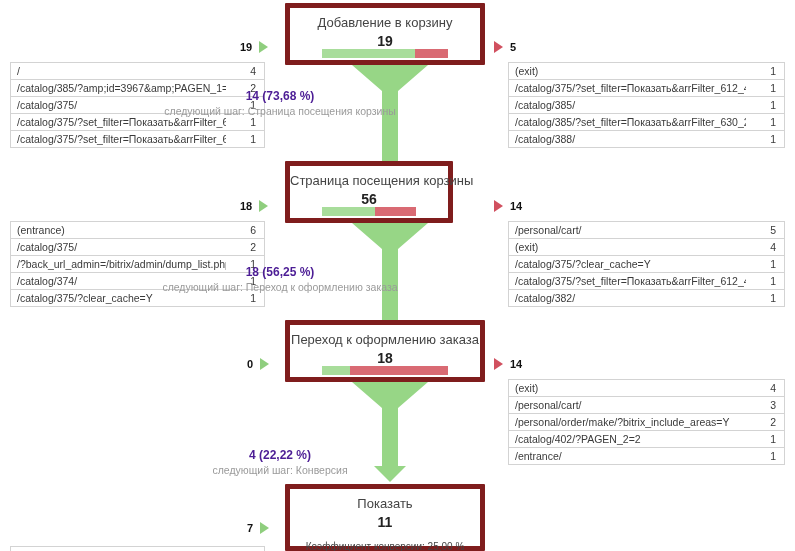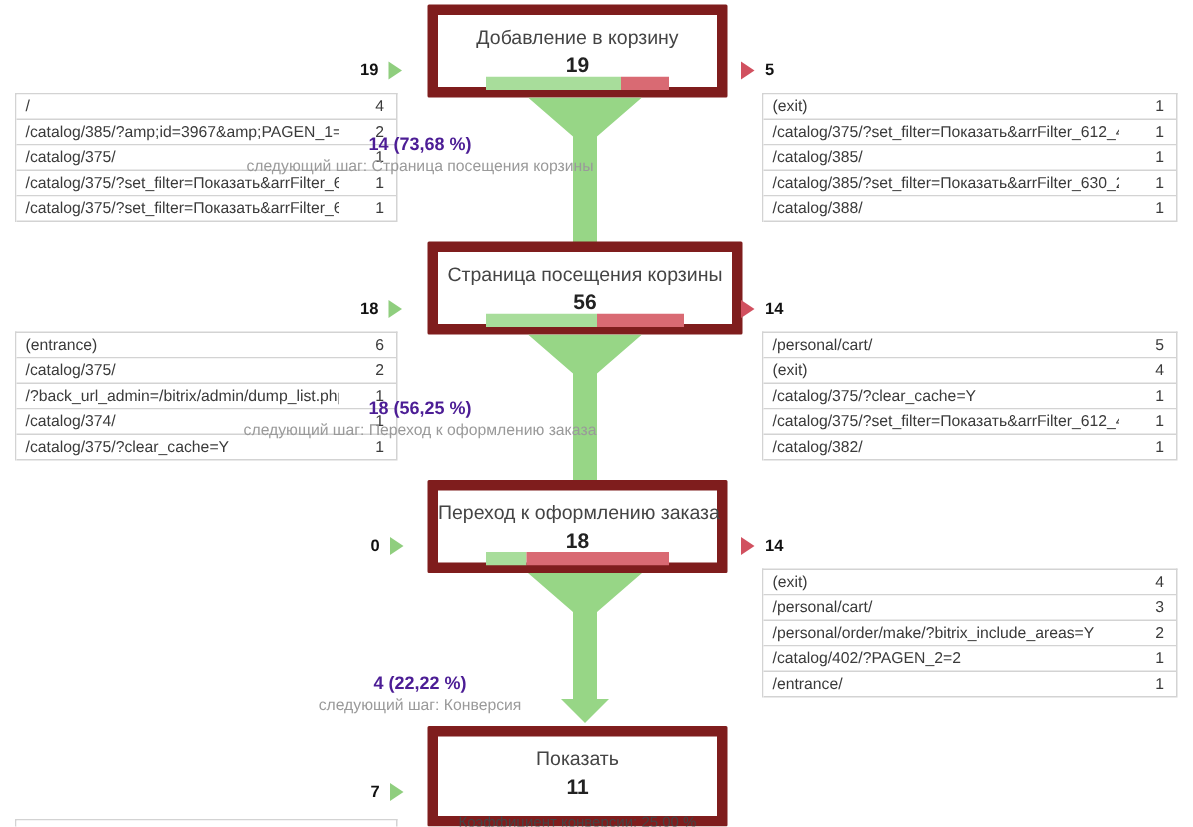--- a/index.html
+++ b/index.html
@@ -45,21 +45,21 @@
     text-align:right;
     padding-right:8px;
     font-size:10.5px;
     color:#3a3a3a;
     line-height:16px;
   }
 
   
   .step-box{
     position:absolute;
-    border:7px solid #7f1d1d;
+    border:5px solid #7f1d1d;
     background:#ffffff;
     box-sizing:border-box;
     text-align:center;
     border-radius:1px;
   }
   .step-title{
     font-size:13px;
     color:#444444;
     margin-top:7px;
     line-height:16px;
@@ -208,21 +208,21 @@
   <div class="funnel" style="top:65px;height:100px;">
     <svg width="80" height="100" viewBox="0 0 80 100">
       <path d="M2,0 L78,0 L48,26 L48,100 L32,100 L32,26 Z" fill="#8ed37c" opacity="0.92"></path>
     </svg>
   </div>
   <div class="drop-label" style="left:115px;top:89px;">
     <div class="drop-main">14 (73,68 %)</div>
     <div class="drop-sub">следующий шаг: Страница посещения корзины</div>
   </div>
 
-  <div class="step-box" style="left:285px;top:161px;width:210px;height:62px;">
+  <div class="step-box" style="left:285px;top:161px;width:168px;height:62px;">
     <div class="step-title">Страница посещения корзины</div>
     <div class="step-value">56</div>
     <div class="bar-wrap" style="top:41px;">
       <div class="bar-green" style="width:56.25%;"></div>
       <div class="bar-red" style="width:43.75%;"></div>
     </div>
   </div>
 
   <div class="arrow-group" style="left:240px;top:200px;">
     <span class="arrow-num">18</span>

